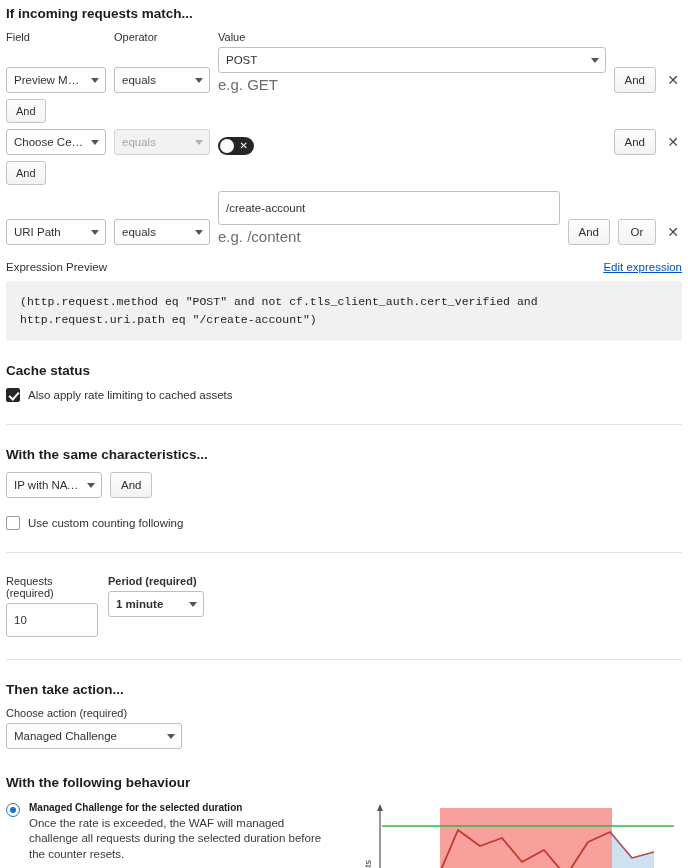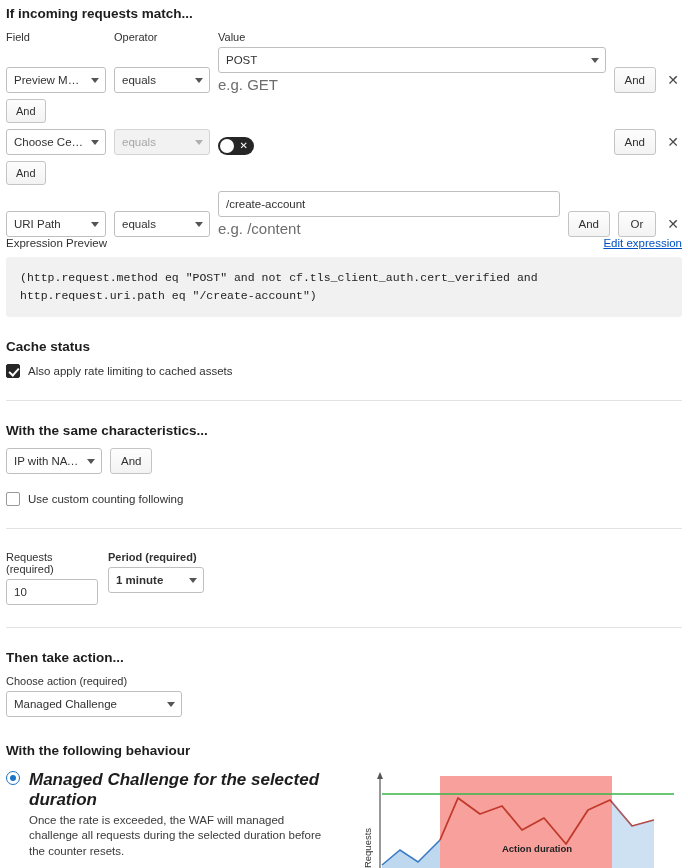--- a/index.html
+++ b/index.html
@@ -81,21 +81,21 @@
   .select-wrap.disabled::after { border-top-color: #b0b0b0; }
 
   input[type="text"] {
     width: 100%;
     height: 26px;
     border: 1px solid #bfbfbf;
     border-radius: 3px;
     background: #fff;
     font-size: 11.5px;
     color: #313131;
-    padding: 0 7px;
+    padding: 16px 7px;
     font-family: "Liberation Sans", sans-serif;
   }
 
   .btn {
     height: 26px;
     min-width: 38px;
     padding: 0 10px;
     border: 1px solid #c4c4c4;
     border-radius: 3px;
     background: linear-gradient(#fdfdfd, #f3f3f3);
@@ -147,21 +147,21 @@
     color: #fff;
     font-size: 10px;
     line-height: 16px;
   }
 
   
   .expr-head {
     display: flex;
     justify-content: space-between;
     align-items: baseline;
-    margin-top: 0;
+    margin-top: 16px;
     gap: 28px;
   }
   .expr-head .lbl { font-size: 11.5px; color: #313131; }
   .expr-head .link {
     font-size: 11.5px;
     color: #0051c3;
     text-decoration: underline;
     cursor: pointer;
   }
   .expr-box {
@@ -232,21 +232,21 @@
     left: 3px; top: 3px;
     width: 6px; height: 6px;
     border-radius: 50%;
     background: #1a73c7;
   }
 
   .behaviour-wrap { display: flex; gap: 16px; margin-top: 12px; }
   .behaviour-left { flex: 1; min-width: 0; }
   .behaviour-right { width: 320px; flex: none; }
   .opt { display: flex; gap: 9px; margin-bottom: 14px; }
-  .opt-title { font-size: 17px; font-weight: bold; color: #1d1d1d; font-style: italic; }
+  .opt-title { font-size: 10px; font-weight: bold; color: #1d1d1d; }
   .opt-desc { font-size: 11.5px; color: #3a3a3a; line-height: 1.35; margin-top: 3px; max-width: 300px;}
 
   .two-col { display: flex; gap: 10px; }
   .req-input { width: 92px; }
   .period-sel { width: 96px; font-weight: bold; }
   .action-sel { width: 176px; }
   .char-sel { width: 96px; }
 </style>
 </head>
 <body>

